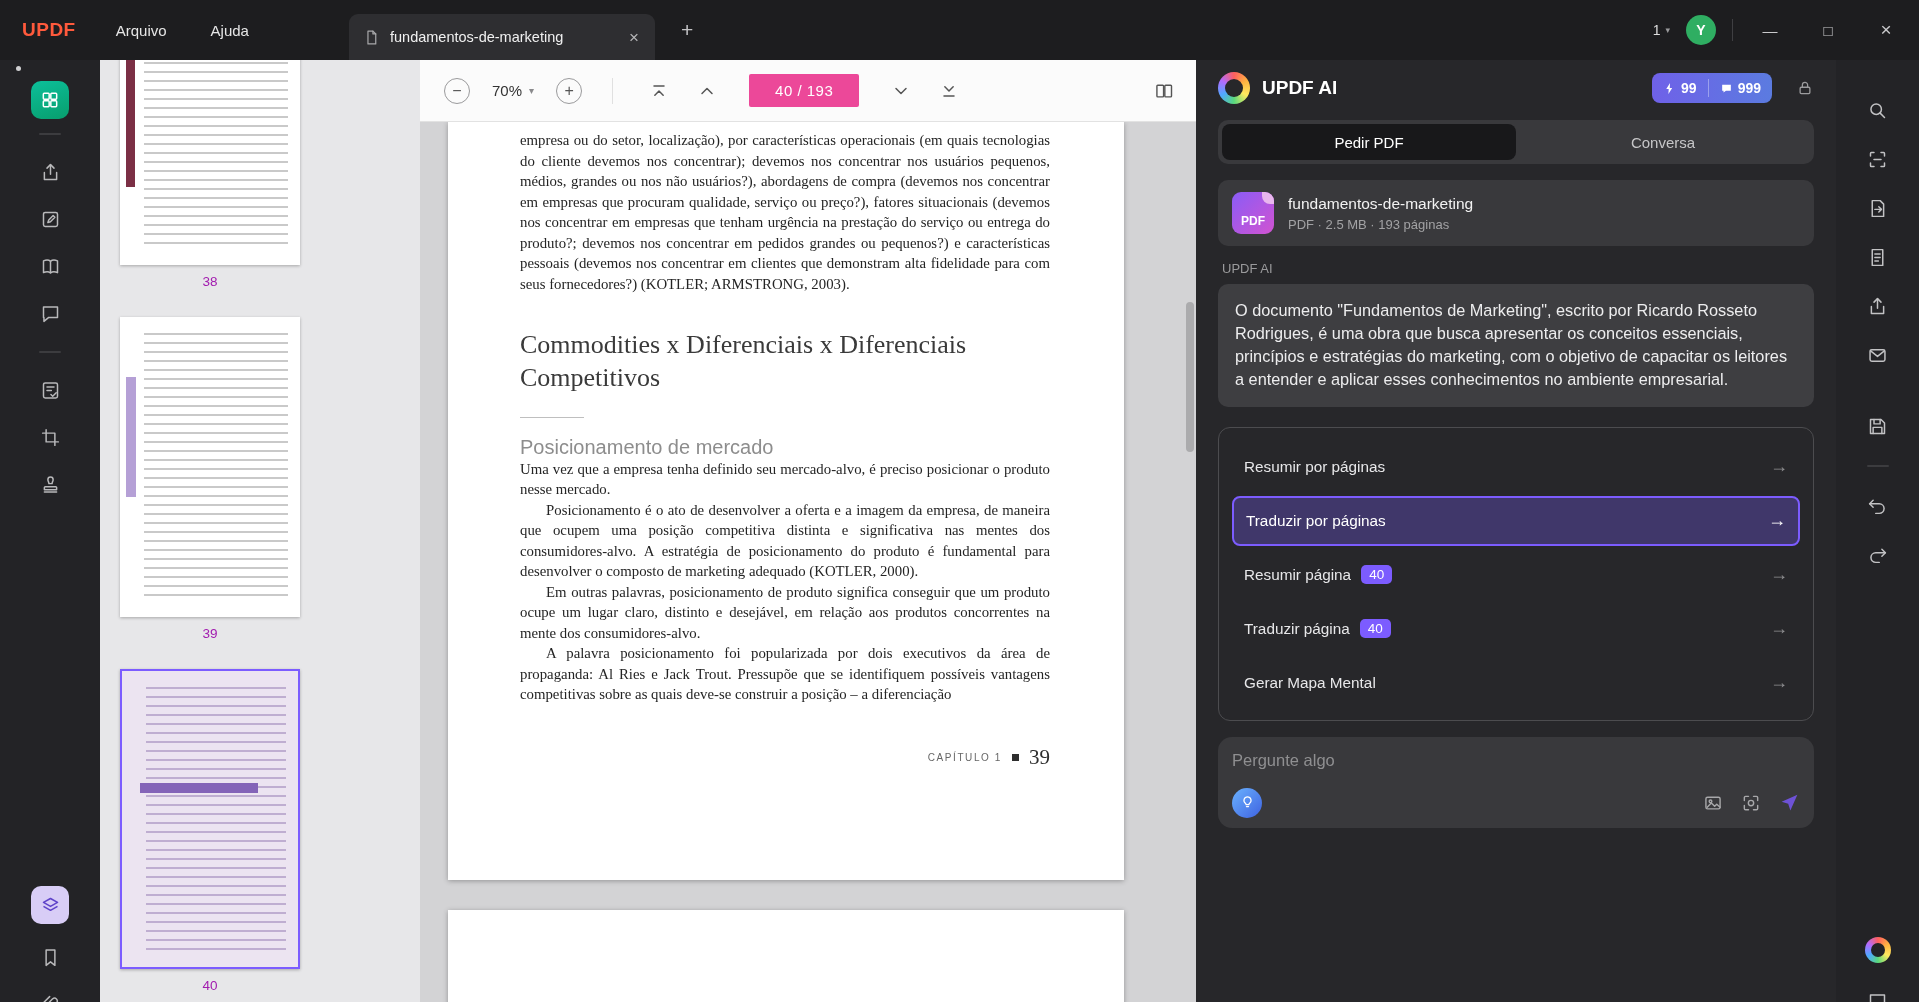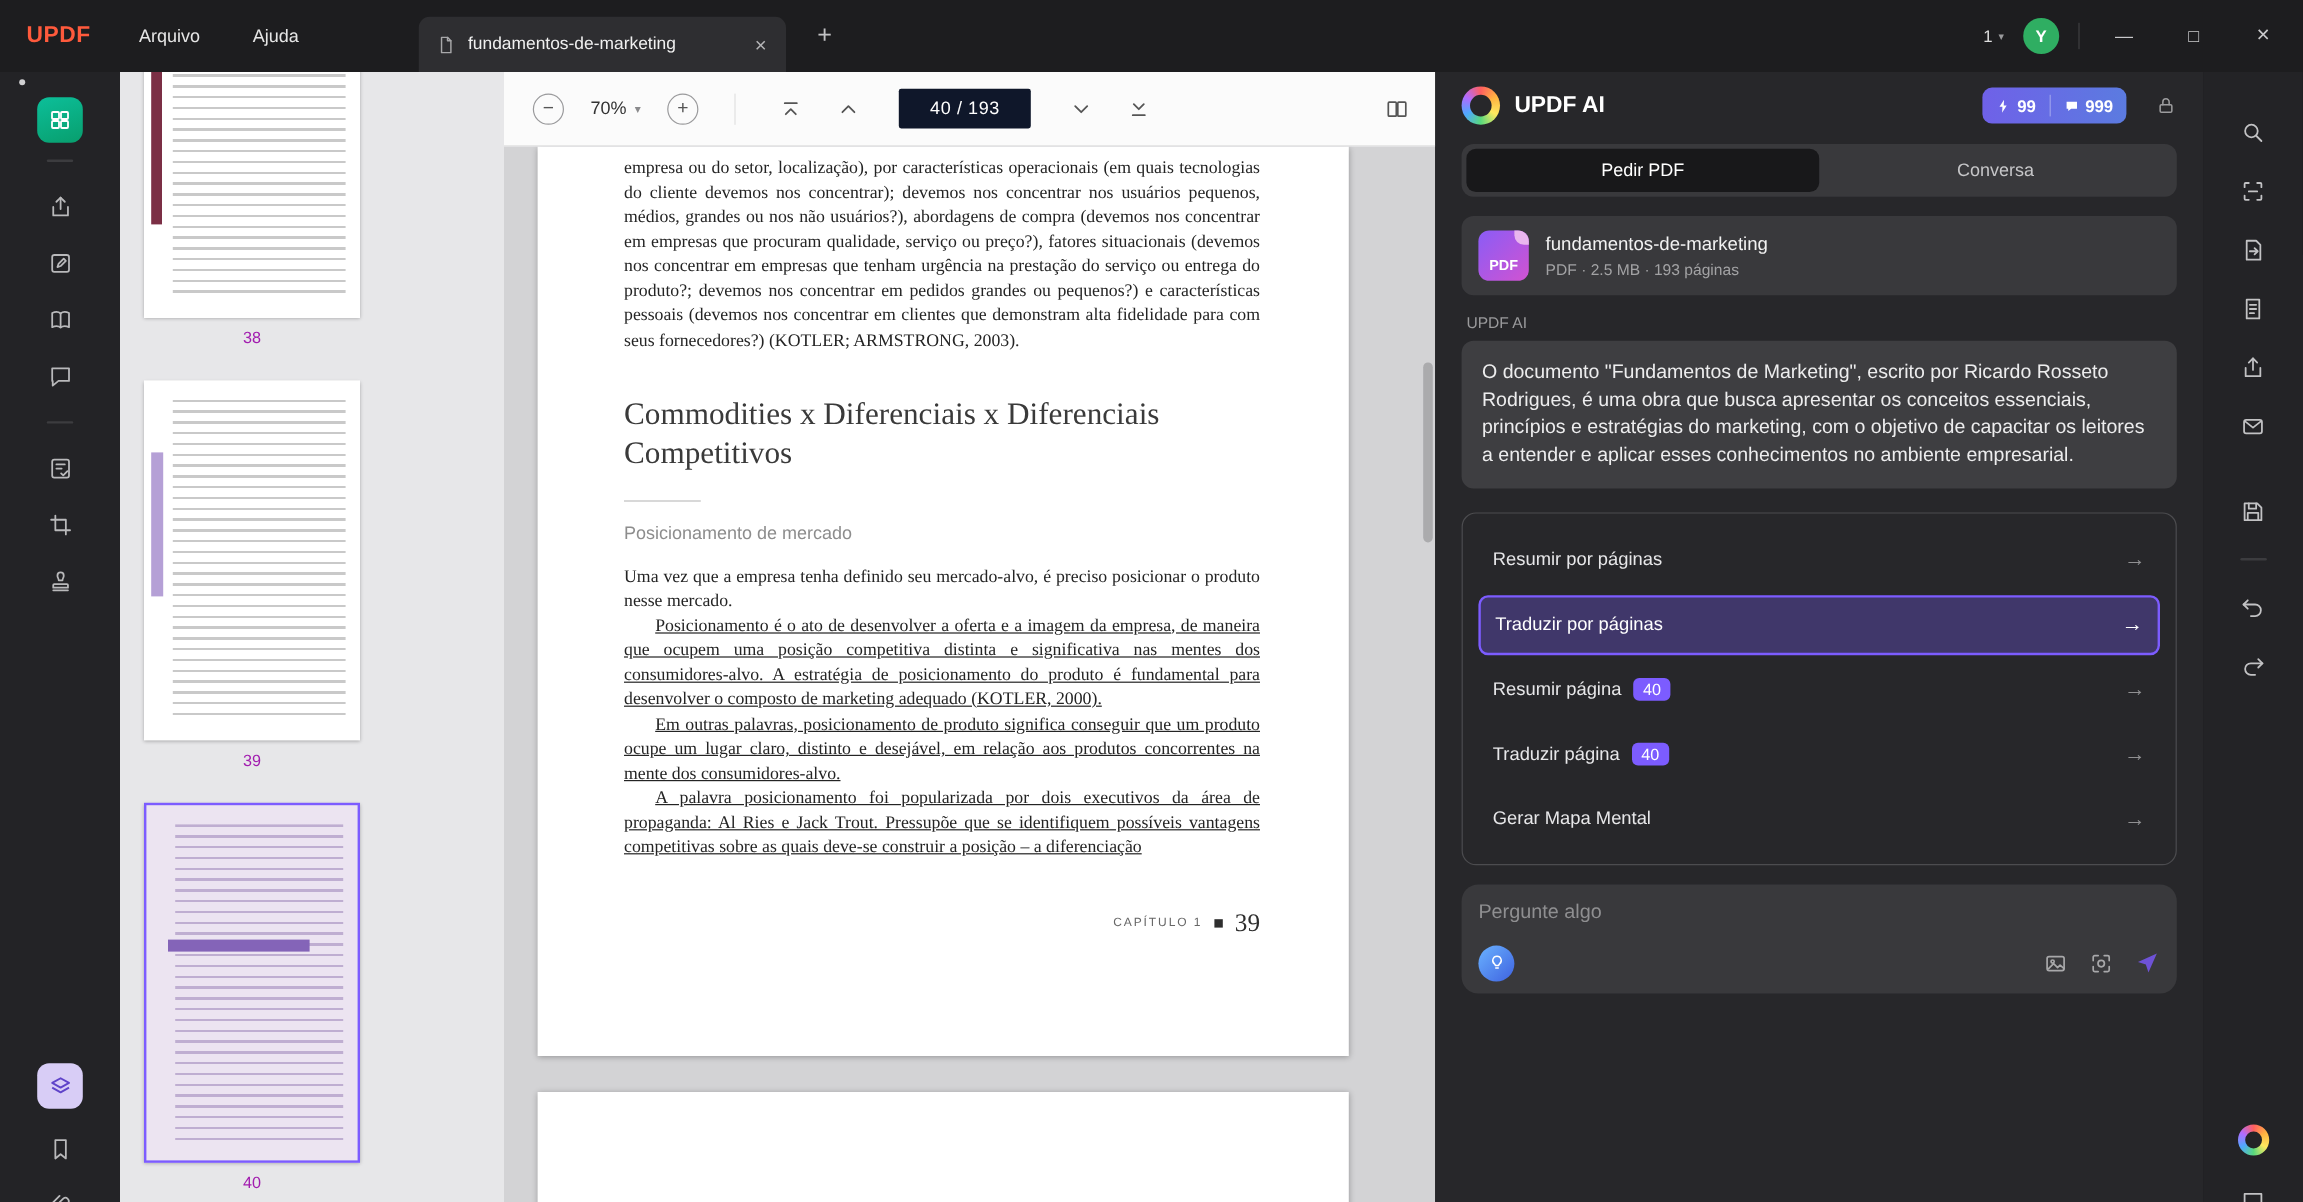--- a/index.html
+++ b/index.html
@@ -53,32 +53,32 @@
   .thumb-label { width: 180px; text-align: center; font-size: 13.5px; color: #a21caf; margin: 9px 0 0; }
 
   
   .center { display: flex; flex-direction: column; background: #d3d3d5; min-width: 0; }
   .toolbar { height: 62px; background: #fbfbfb; border-bottom: 1px solid #e2e2e2; display: flex; align-items: center; padding: 0 16px 0 24px; gap: 16px; color: #555; }
   .circlebtn { width: 26px; height: 26px; border-radius: 50%; border: 1.4px solid #9a9a9c; color: #555; display: flex; align-items: center; justify-content: center; font-size: 16px; line-height: 1; }
   .zoomtxt { display: flex; align-items: center; gap: 7px; font-size: 15px; color: #333; margin: 0 6px; }
   .zoomtxt .caret { font-size: 10px; color: #8a8a8c; }
   .tdiv { width: 1px; height: 26px; background: #e0e0e0; margin: 0 14px; }
   .navic { color: #555; display: flex; margin: 0 6px; }
-  .pagepill { background: #0f172a; color: #fff; border-radius: 2px; padding: 8px 26px; font-size: 15px; margin: 0 10px; letter-spacing: .5px; }
+  .pagepill { background: #ec4899; color: #fff; border-radius: 2px; padding: 8px 26px; font-size: 15px; margin: 0 10px; letter-spacing: .5px; }
   .tb-spacer { flex: 1; }
 
   .viewport { flex: 1; overflow: hidden; position: relative; }
   .page { width: 676px; margin-left: 28px; background: #fff; box-shadow: 0 1px 5px rgba(0,0,0,.3); }
   .page1 { height: 758px; padding: 8px 74px 0 72px; font-family: "Liberation Serif", "DejaVu Serif", serif; color: #242424; }
   .page2 { margin-top: 30px; height: 130px; }
   .pbody { font-size: 14.8px; line-height: 20.5px; text-align: justify; }
-  .pbody.indent { text-indent: 26px; text-decoration: underline; }
+  .pbody.indent { text-indent: 26px; }
   .pheading { margin-top: 34px; font-size: 26px; line-height: 1.28; color: #3a3a3a; font-weight: 500; }
   .prule { width: 64px; height: 1px; background: #bfbfbf; margin: 22px 0 18px; }
-  .psub { font-size: 15px; color: #8d8d8d; margin-bottom: 18px; font-family: "Liberation Sans", sans-serif; }
+  .psub { font-size: 20px; color: #8d8d8d; font-family: "Liberation Sans", sans-serif; }
   .pfooter { margin-top: 40px; display: flex; justify-content: flex-end; align-items: center; gap: 10px; }
   .pfooter .chap { font-size: 10px; letter-spacing: 1.6px; color: #666; font-family: "Liberation Sans", sans-serif; }
   .pfooter .sq { width: 7px; height: 7px; background: #2e2e2e; }
   .pfooter .pno { font-size: 21px; color: #2e2e2e; }
   .vscroll { position: absolute; right: 2px; top: 0; width: 8px; height: 100%; }
   .vscroll .vthumb { position: absolute; top: 180px; width: 8px; height: 150px; border-radius: 4px; background: #ababad; }
 
   
   .ai-panel { background: #27272a; padding: 0 22px 16px; display: flex; flex-direction: column; min-width: 0; }
   .ai-header { margin-top: 12px; display: flex; align-items: center; gap: 12px; }

